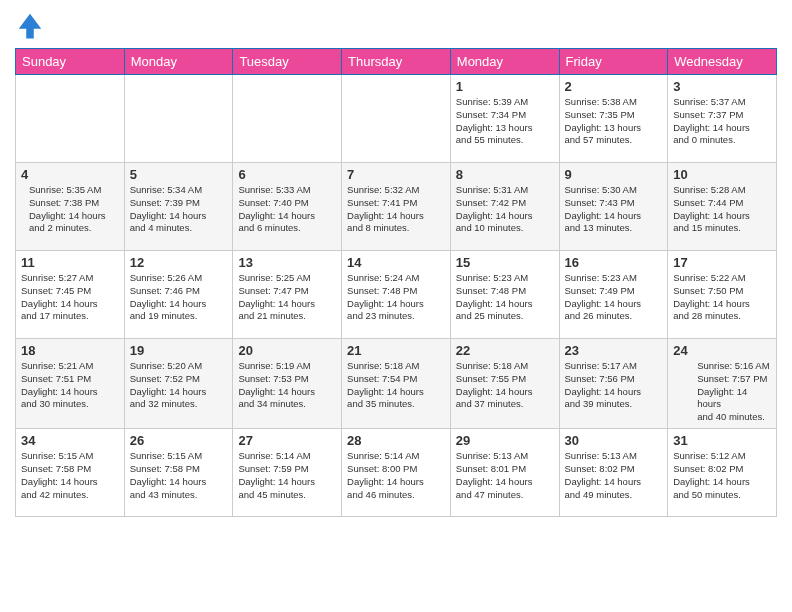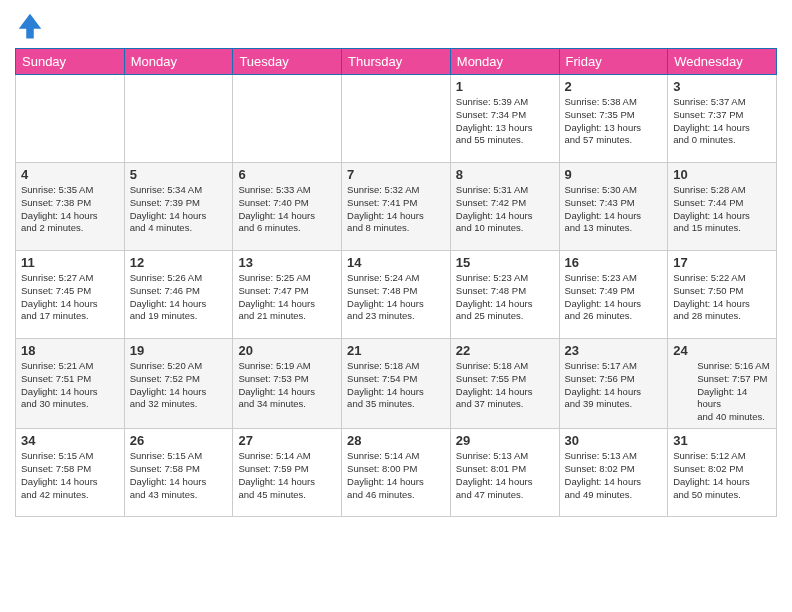--- a/index.html
+++ b/index.html
@@ -145,21 +145,21 @@
             <div class="day-number">3</div>
             <div class="day-info" style="white-space: pre-line;">Sunrise: 5:37 AM
 Sunset: 7:37 PM
 Daylight: 14 hours
 and 0 minutes.</div>
           </td>
         </tr>
         <tr>
           <td>
             <div class="day-number">4</div>
-            <div class="day-info" style="white-space: pre-line;">Sunrise: 5:35 AM
+            <div class="day-info" style="white-space: pre-line; margin-left: 8px;">Sunrise: 5:35 AM
 Sunset: 7:38 PM
 Daylight: 14 hours
 and 2 minutes.</div>
           </td>
           <td>
             <div class="day-number">5</div>
             <div class="day-info" style="white-space: pre-line;">Sunrise: 5:34 AM
 Sunset: 7:39 PM
 Daylight: 14 hours
 and 4 minutes.</div>

